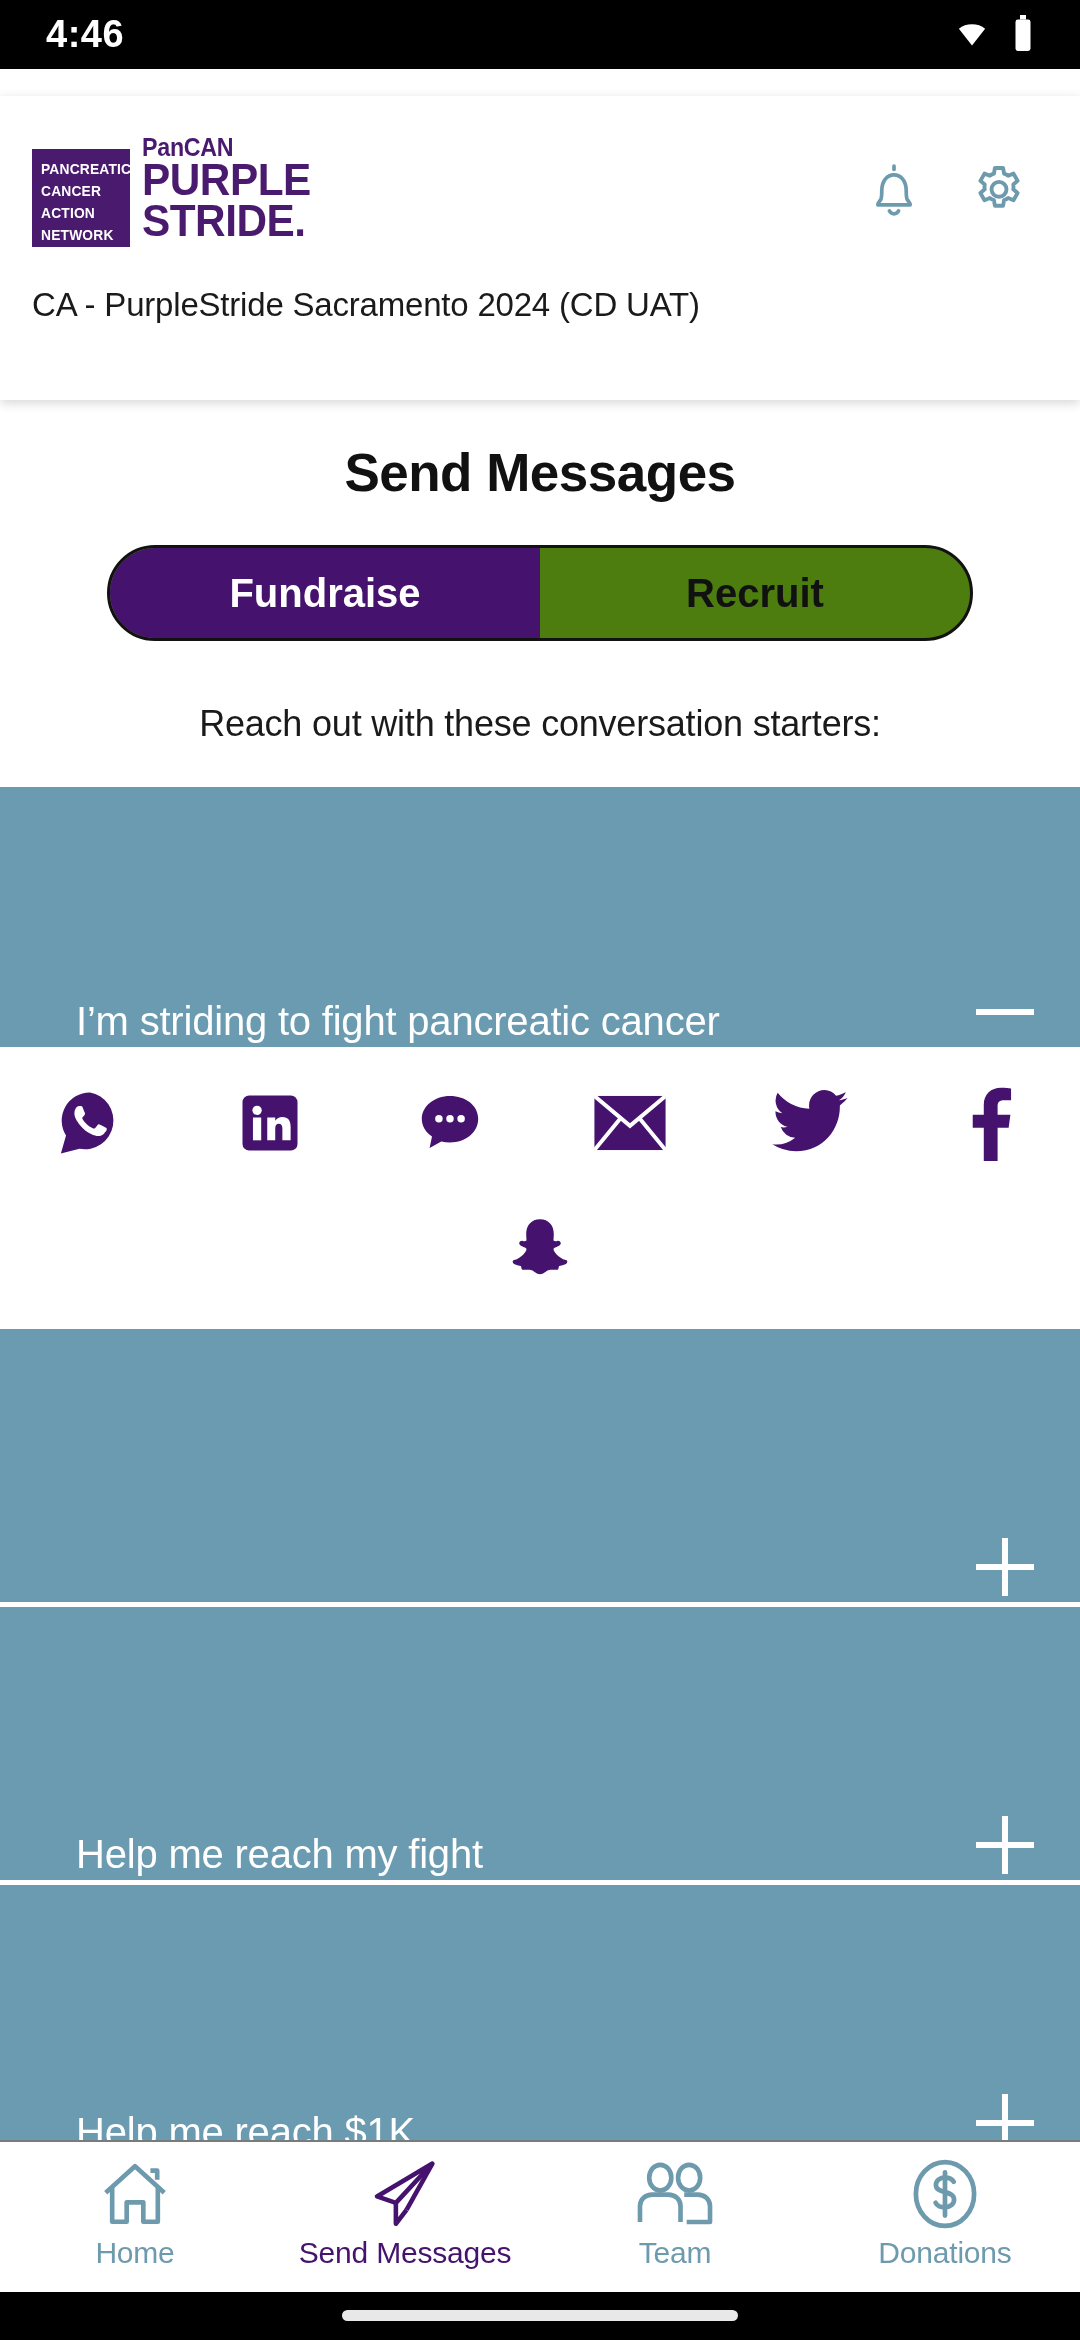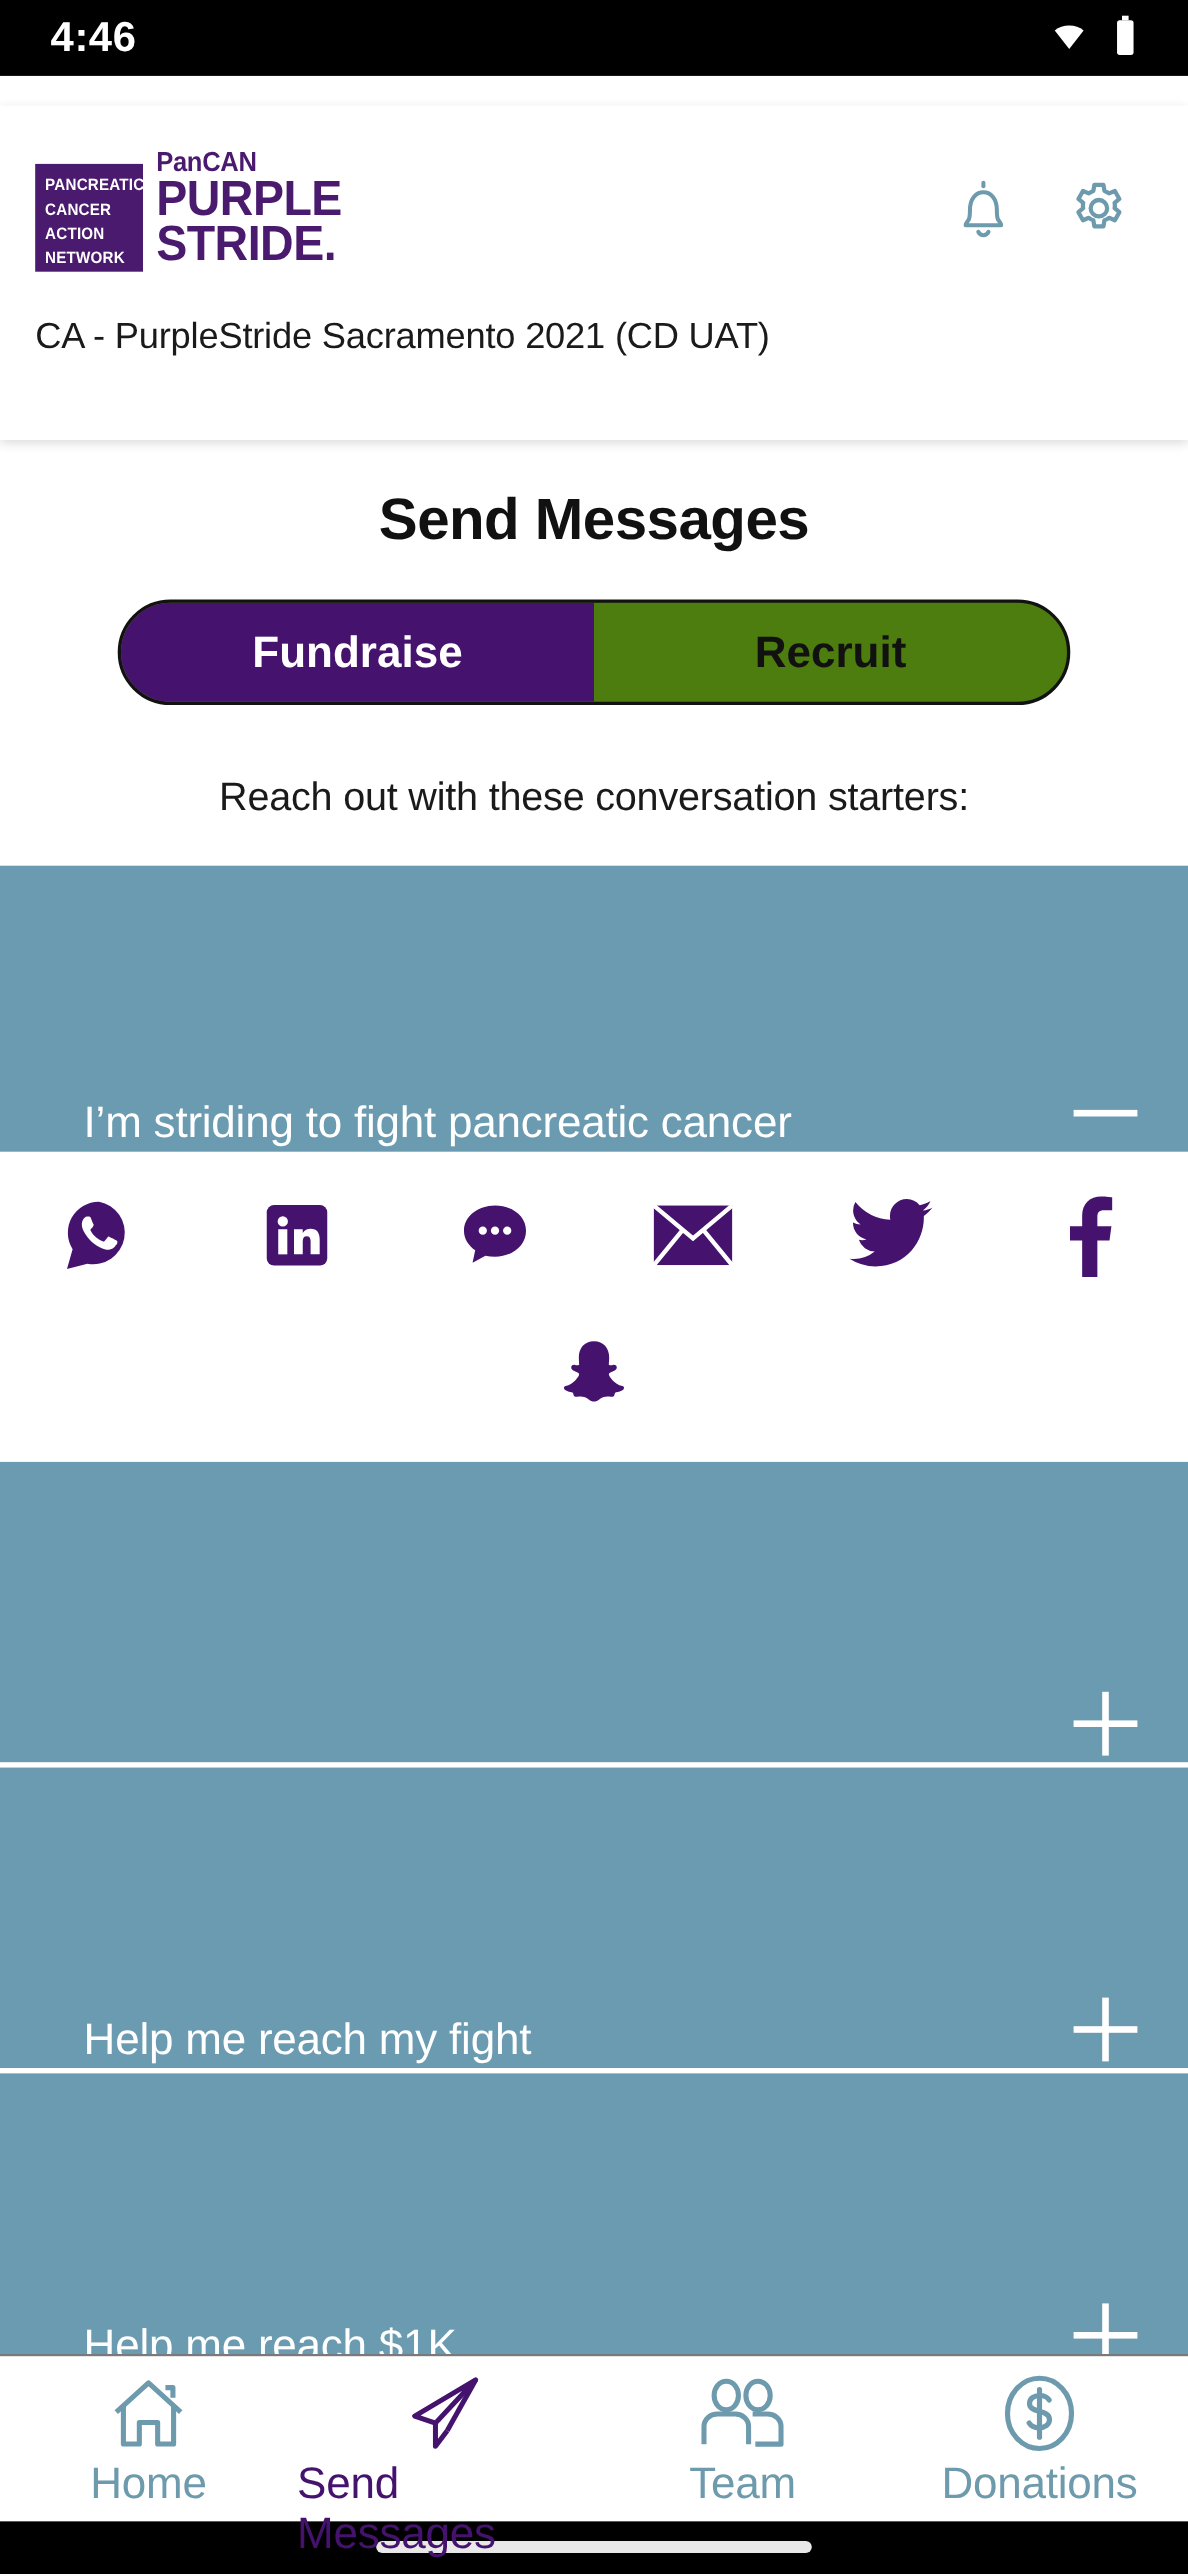--- a/index.html
+++ b/index.html
@@ -212,21 +212,21 @@
   .navitem {
     flex:1;
     display:flex; flex-direction:column;
     align-items:center; justify-content:flex-start;
     padding-top:14px;
     cursor:pointer;
   }
   .navitem .navicon { height:76px; display:flex; align-items:center; }
   .navitem .navlabel {
     margin-top:4px;
-    font-size:40px;
+    font-size:30px;
     color:#6d9aad;
     letter-spacing:-.2px;
   }
   .navitem.active .navlabel { color:#45136e; }
 
   
   .gesturebar {
     position:absolute; left:0; top:2292px;
     width:1080px; height:48px;
     background:#000000;
@@ -286,21 +286,21 @@
         </span>
         <span class="hicon">
           <svg width="58" height="58" viewBox="0 0 24 24" fill="none" stroke="#6d9aad" stroke-width="1.6" stroke-linejoin="round">
             <path d="M10.3 2.5h3.4l.4 2.3c.6.2 1.2.5 1.7.9l2.2-.9 1.7 3-1.8 1.5c.1.3.1.6.1 1s0 .7-.1 1l1.8 1.5-1.7 3-2.2-.9c-.5.4-1.1.7-1.7.9l-.4 2.3h-3.4l-.4-2.3c-.6-.2-1.2-.5-1.7-.9l-2.2.9-1.7-3 1.8-1.5c-.1-.3-.1-.6-.1-1s0-.7.1-1L4.3 7.8l1.7-3 2.2.9c.5-.4 1.1-.7 1.7-.9l.4-2.3z"></path>
             <circle cx="12" cy="11.3" r="3.1"></circle>
           </svg>
         </span>
       </div>
     </div>
 
-    <div class="eventline">CA - PurpleStride Sacramento 2021 (CD UAT)</div>
+    <div class="eventline">CA - PurpleStride Sacramento 2024 (CD UAT)</div>
   </div>
 
   <div class="content">
 
     <div class="page-title">Send Messages</div>
 
     <div class="segwrap">
       <div class="segment">
         <div class="seg active">Fundraise</div>
         <div class="seg">Recruit</div>

